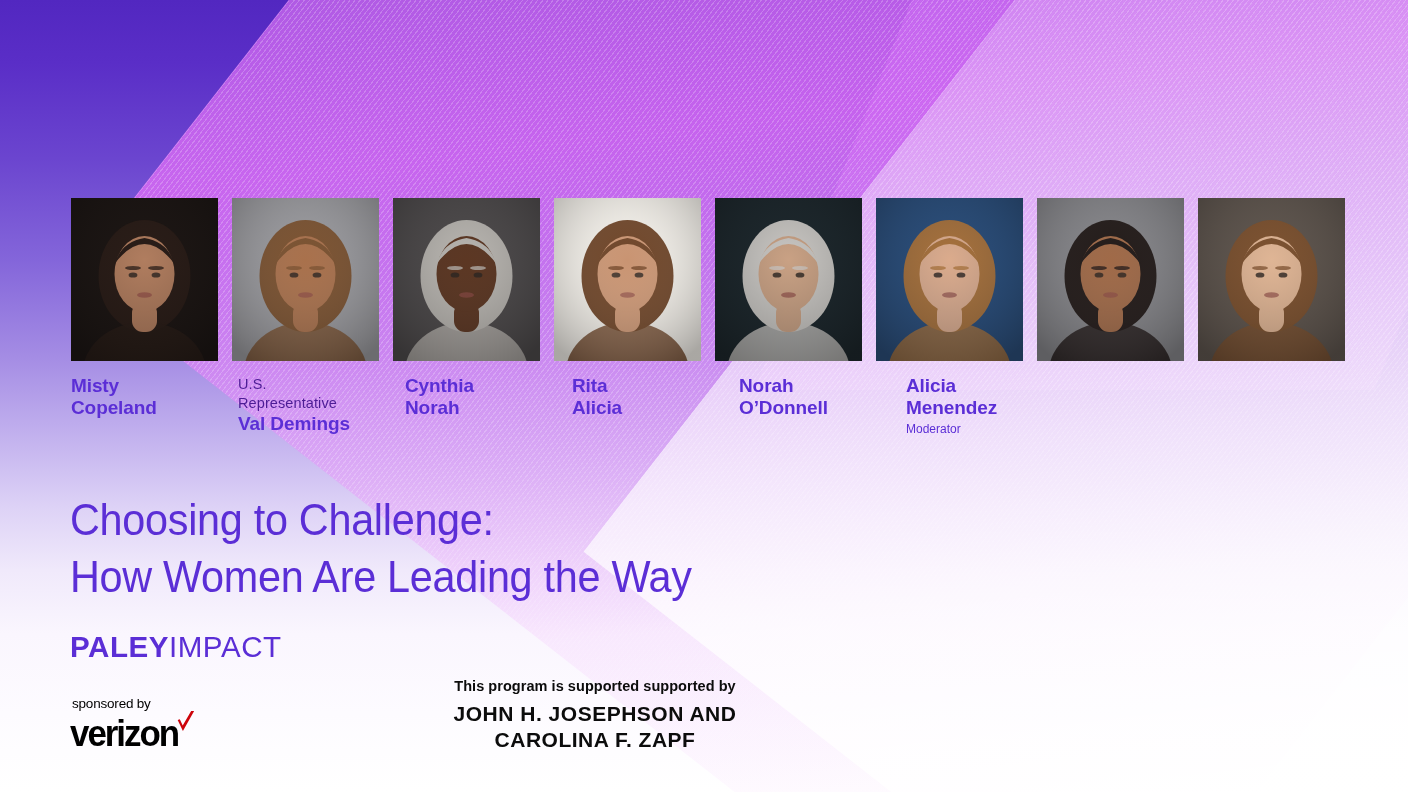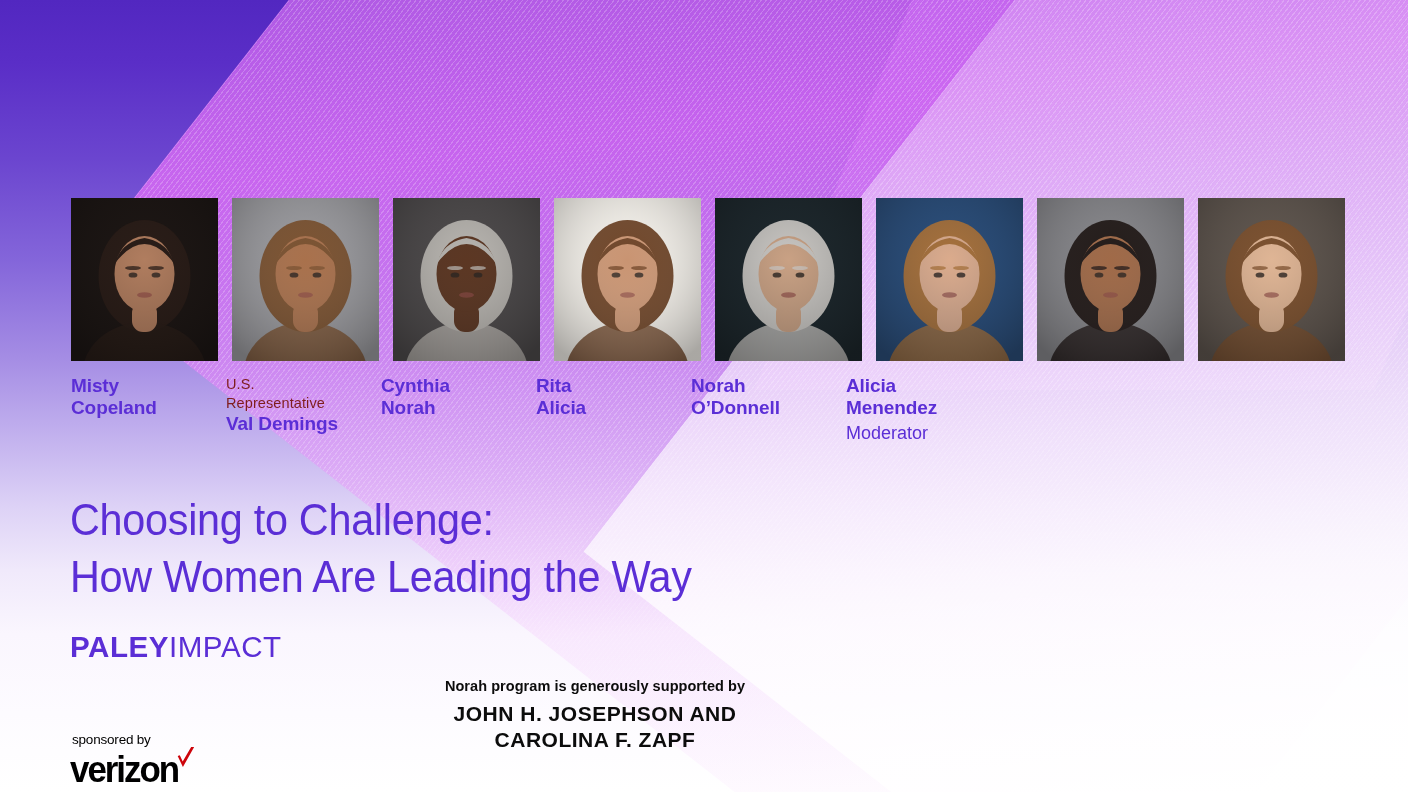--- a/index.html
+++ b/index.html
@@ -123,41 +123,41 @@
     position:relative;
     background:#3a3a42;
   }
   .photo svg { display:block; width:147px; height:163px; }
 
   
   .names-row {
     position:absolute;
     left:71px; top:375px;
     display:flex;
-    gap:8px;
+    gap:20px;
   }
   .name-cell { width:147px; }
   .pre-title {
     font-size:14.5px;
     font-weight:400;
     line-height:1.30;
-    color:#7f1d1d;
+    color:#4c1d95;
     letter-spacing:.1px;
   }
   .person-name {
     font-size:19px;
     font-weight:700;
     line-height:1.17;
     color:#5b2ed6;
     letter-spacing:-.1px;
     white-space:pre-line;
   }
   .role {
     margin-top:3px;
-    font-size:18px;
+    font-size:12px;
     font-weight:400;
     line-height:1.25;
     color:#5b2ed6;
   }
 
   
   .headline {
     position:absolute;
     left:70px; top:491px;
     font-size:44px;
@@ -183,21 +183,20 @@
     transform-origin:left top;
   }
   .paley-logo .b { font-weight:700; }
   .paley-logo .l { font-weight:400; }
 
   
   .verizon {
     position:absolute;
     left:70px; top:697px;
     color:#000000;
-    margin-top:36px;
   }
   .verizon .sponsored {
     font-size:13.5px;
     font-weight:400;
     line-height:1;
     letter-spacing:-.2px;
     margin-left:2px;
   }
   .verizon .wordmark {
     margin-top:5px;
@@ -487,18 +486,18 @@
     <div class="sponsored">sponsored by</div>
     <div class="wordmark">
       <span>verizon</span>
       <svg class="check" viewBox="0 0 22 24">
         <path d="M3 9 L8.4 20 L20 0 L16.9 0 L8.2 14.6 L5.2 8.2 Z" fill="#cd040b"></path>
       </svg>
     </div>
   </div>
 
   <div class="support">
-    <div class="lead">Norah program is generously supported by</div>
+    <div class="lead">This program is supported supported by</div>
     <div class="donors">JOHN H. JOSEPHSON AND
 CAROLINA F. ZAPF</div>
   </div>
 
 </div>
 
 </body></html>

